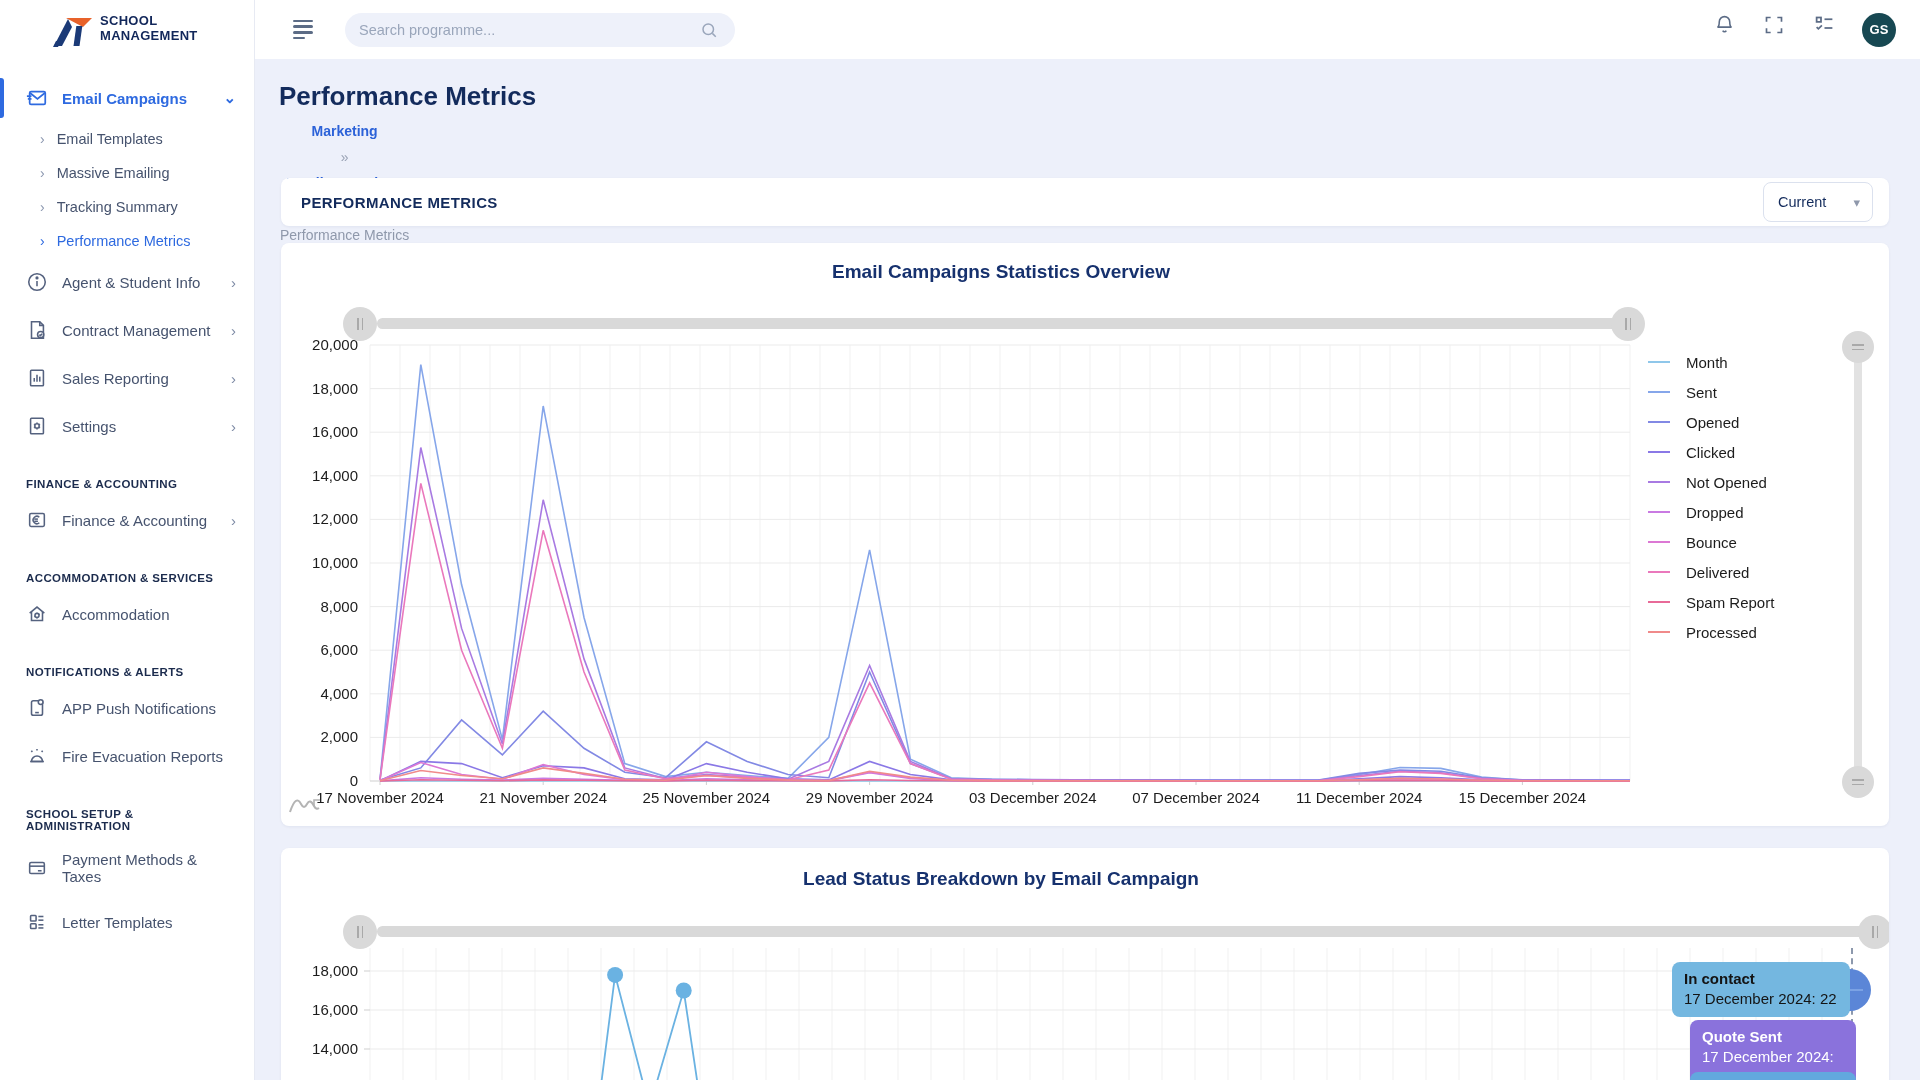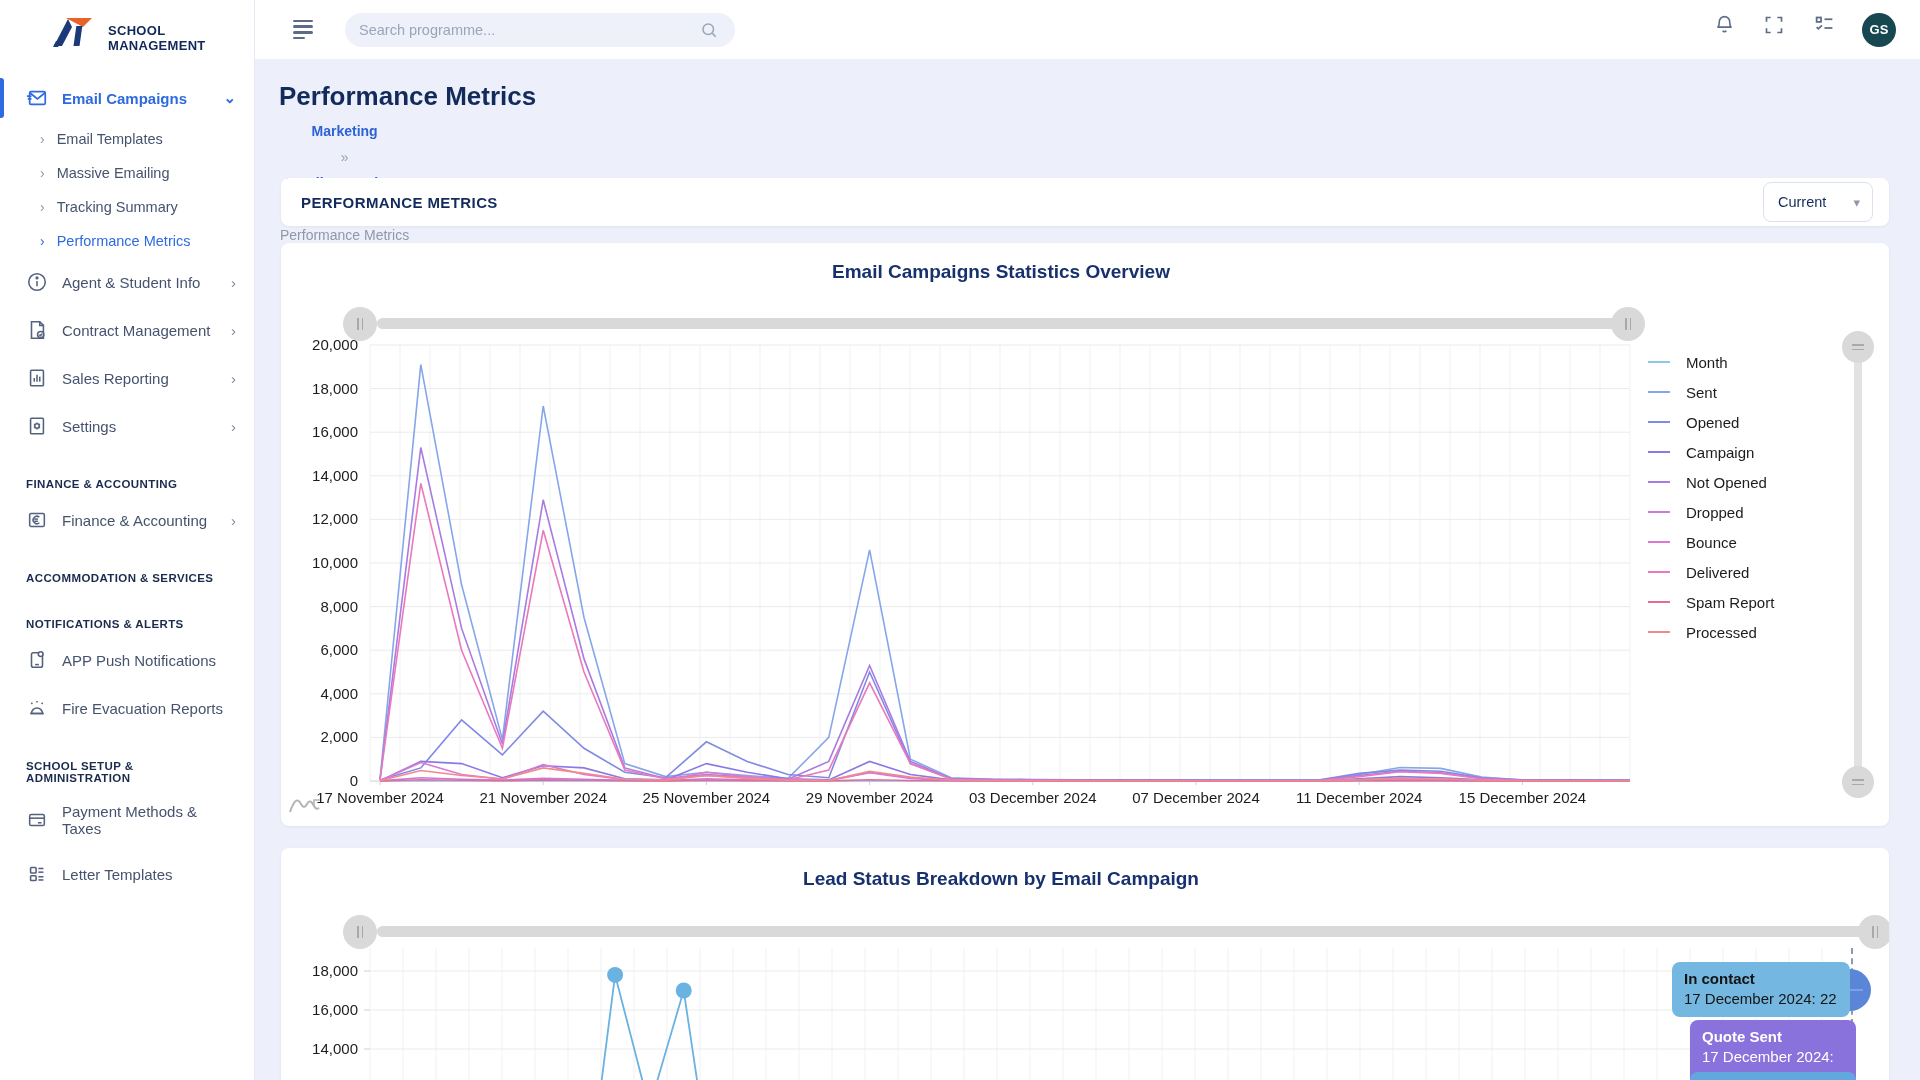--- a/index.html
+++ b/index.html
@@ -3,21 +3,21 @@
 <meta charset="utf-8">
 <style>
   * { box-sizing: border-box; margin: 0; padding: 0; }
   html,body { width:1920px; height:1080px; overflow:hidden; }
   body { font-family:"Liberation Sans", sans-serif; background:#edf0fa; }
   .app { position:relative; width:1920px; height:1080px; background:#edf0fa; }
 
   
   .sidebar { position:absolute; left:0; top:0; width:255px; height:1080px;
              background:#ffffff; border-right:1px solid #e7eaf3; overflow:hidden; z-index:5; }
-  .logo { display:flex; align-items:flex-end; gap:10px; padding:14px 0 14px 52px; }
+  .logo { display:flex; align-items:flex-start; gap:2px; padding:14px 0 14px 52px; }
   .logo-text { color:#12275a; font-weight:bold; font-size:13px; line-height:1.15; letter-spacing:.3px; }
   .nav { margin-top:6px; }
   .nav-item { position:relative; display:flex; align-items:center; gap:14px;
               padding:13px 18px 13px 26px; color:#46536e; font-size:15px; cursor:pointer; }
   .nav-item .ico { width:22px; height:22px; display:flex; align-items:center; justify-content:center; flex:0 0 22px; }
   .nav-item .lbl { flex:1; }
   .nav-item .chev { color:#7d8aa5; font-size:15px; }
   .nav-item.active-parent { color:#2e6ae0; font-weight:bold; }
   .nav-item.active-parent .chev { color:#2e6ae0; }
   .active-bar { position:absolute; left:0; top:4px; bottom:4px; width:4px; background:#2e6ae0; border-radius:0 3px 3px 0; }
@@ -198,20 +198,31 @@
               <rect x="4" y="5" width="16" height="14" rx="1.5"></rect>
               <path d="M14.5 9a4 4 0 1 0 0 6"></path>
               <line x1="9" y1="11" x2="13" y2="11"></line>
               <line x1="9" y1="13.4" x2="13" y2="13.4"></line>
             </svg>
           </span>
           <span class="lbl">Finance &amp; Accounting</span>
           <span class="chev">›</span>
         </div>
         <div class="nav-section">ACCOMMODATION &amp; SERVICES</div>
+        <div class="nav-item">
+          <span class="ico">
+            <svg width="22" height="22" viewBox="0 0 24 24" fill="none" stroke="#55627f" stroke-width="1.7">
+              <path d="M4 11 12 4.5 20 11"></path>
+              <path d="M6 9.5V19h12V9.5"></path>
+              <circle cx="12" cy="13.5" r="2.2"></circle>
+              <path d="M12 10.6v1M12 15.9v1M14.8 12l-.9.5M10.1 14.5l-.9.5"></path>
+            </svg>
+          </span>
+          <span class="lbl">Accommodation</span>
+        </div>
         <div class="nav-section">NOTIFICATIONS &amp; ALERTS</div>
         <div class="nav-item">
           <span class="ico">
             <svg width="22" height="22" viewBox="0 0 24 24" fill="none" stroke="#55627f" stroke-width="1.7">
               <rect x="6" y="4" width="12" height="16" rx="2"></rect>
               <circle cx="16" cy="5.5" r="2.6" fill="#fff"></circle>
               <line x1="10" y1="17" x2="14" y2="17"></line>
             </svg>
           </span>
           <span class="lbl">APP Push Notifications</span>
@@ -428,21 +439,21 @@
           <div class="legend-item">
             <span class="legend-line" style="border-color:#86a6ea"></span>
             <span class="legend-label">Sent</span>
           </div>
           <div class="legend-item">
             <span class="legend-line" style="border-color:#8289e4"></span>
             <span class="legend-label">Opened</span>
           </div>
           <div class="legend-item">
             <span class="legend-line" style="border-color:#8a78e6"></span>
-            <span class="legend-label">Campaign</span>
+            <span class="legend-label">Clicked</span>
           </div>
           <div class="legend-item">
             <span class="legend-line" style="border-color:#a87ae2"></span>
             <span class="legend-label">Not Opened</span>
           </div>
           <div class="legend-item">
             <span class="legend-line" style="border-color:#c97ae2"></span>
             <span class="legend-label">Dropped</span>
           </div>
           <div class="legend-item">

